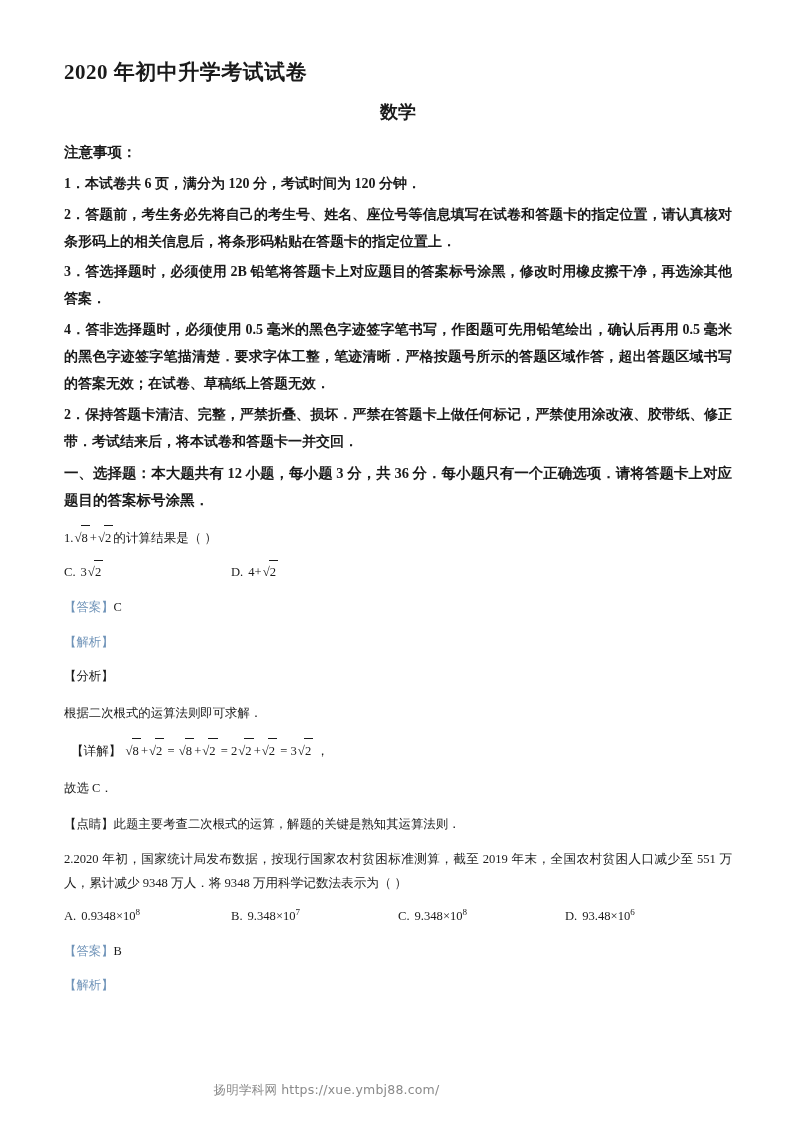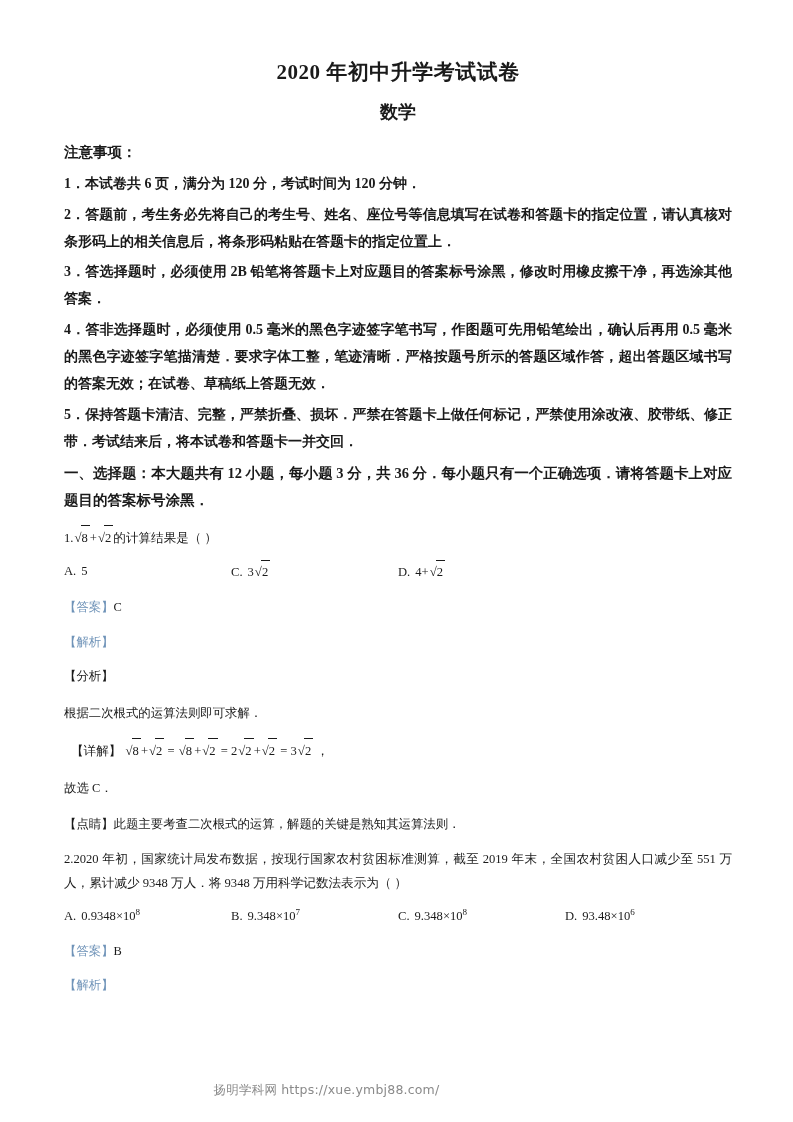--- a/index.html
+++ b/index.html
@@ -26,21 +26,21 @@
   }
   .content {
     position: absolute;
     left: 64px;
     top: 58px;
     width: 668px;
   }
 
   
   .doc-title {
-    text-align: center;
+    text-align: left;
     font-size: 21px;
     font-weight: bold;
     letter-spacing: 0.5px;
     line-height: 1.35;
     margin: 0 0 14px 0;
   }
   .doc-subject {
     text-align: center;
     font-size: 18px;
     font-weight: bold;
@@ -170,35 +170,32 @@
   <div class="content">
 
     <div class="doc-title">2020 年初中升学考试试卷</div>
     <div class="doc-subject">数学</div>
 
     <div class="notice-title">注意事项：</div>
     <p class="notice-item">1．本试卷共 6 页，满分为 120 分，考试时间为 120 分钟．</p>
     <p class="notice-item">2．答题前，考生务必先将自己的考生号、姓名、座位号等信息填写在试卷和答题卡的指定位置，请认真核对条形码上的相关信息后，将条形码粘贴在答题卡的指定位置上．</p>
     <p class="notice-item">3．答选择题时，必须使用 2B 铅笔将答题卡上对应题目的答案标号涂黑，修改时用橡皮擦干净，再选涂其他答案．</p>
     <p class="notice-item">4．答非选择题时，必须使用 0.5 毫米的黑色字迹签字笔书写，作图题可先用铅笔绘出，确认后再用 0.5 毫米的黑色字迹签字笔描清楚．要求字体工整，笔迹清晰．严格按题号所示的答题区域作答，超出答题区域书写的答案无效；在试卷、草稿纸上答题无效．</p>
-    <p class="notice-item">5．保持答题卡清洁、完整，严禁折叠、损坏．严禁在答题卡上做任何标记，严禁使用涂改液、胶带纸、修正带．考试结来后，将本试卷和答题卡一并交回．</p>
+    <p class="notice-item">2．保持答题卡清洁、完整，严禁折叠、损坏．严禁在答题卡上做任何标记，严禁使用涂改液、胶带纸、修正带．考试结来后，将本试卷和答题卡一并交回．</p>
 
     <p class="section-head">一、选择题：本大题共有 12 小题，每小题 3 分，共 36 分．每小题只有一个正确选项．请将答题卡上对应题目的答案标号涂黑．</p>
 
     <div class="question">
 
       <p class="q-stem">
         <span>1.</span><span class="math"><span class="sqrt"><span class="radical">√</span><span class="rad-body">8</span></span>+<span class="sqrt"><span class="radical">√</span><span class="rad-body">2</span></span></span><span>的计算结果是（      ）</span>
       </p>
 
       <div class="q-options">
         <div class="opt">
-          <span class="opt-label">A.</span><span>5</span>
-        </div>
-        <div class="opt">
           <span class="opt-label">C.</span><span class="math">3<span class="sqrt"><span class="radical">√</span><span class="rad-body">2</span></span></span>
         </div>
         <div class="opt">
           <span class="opt-label">D.</span><span class="math">4+<span class="sqrt"><span class="radical">√</span><span class="rad-body">2</span></span></span>
         </div>
       </div>
 
       <p class="ans-line">
         <span class="tag-blue">【答案】</span><span class="tag-dark">C</span>
       </p>

